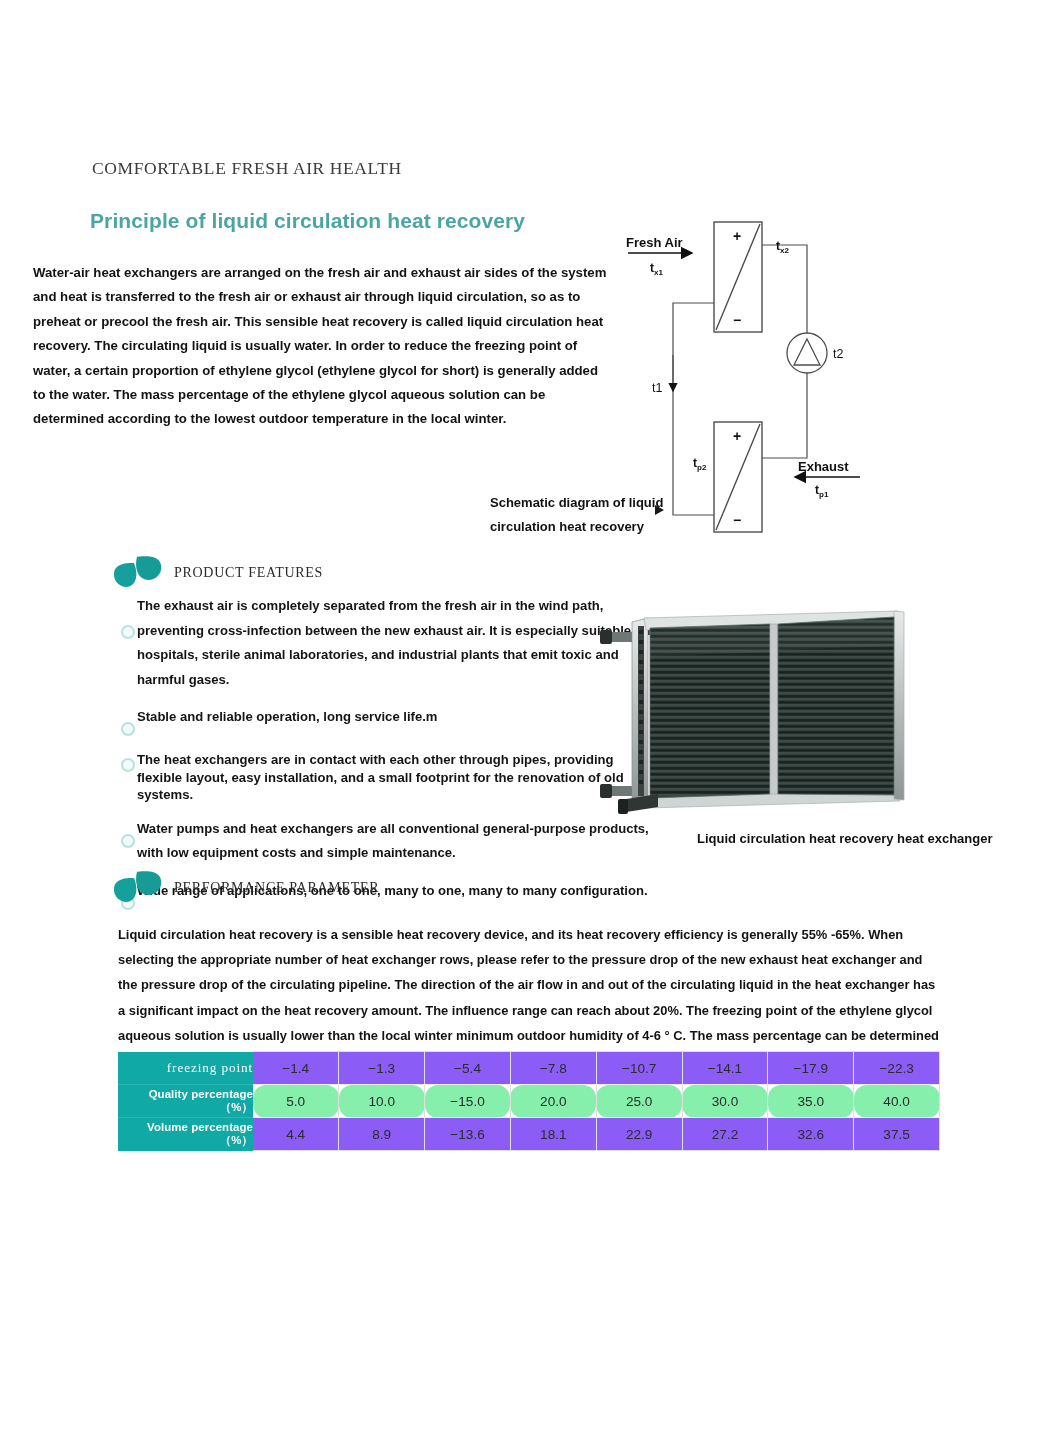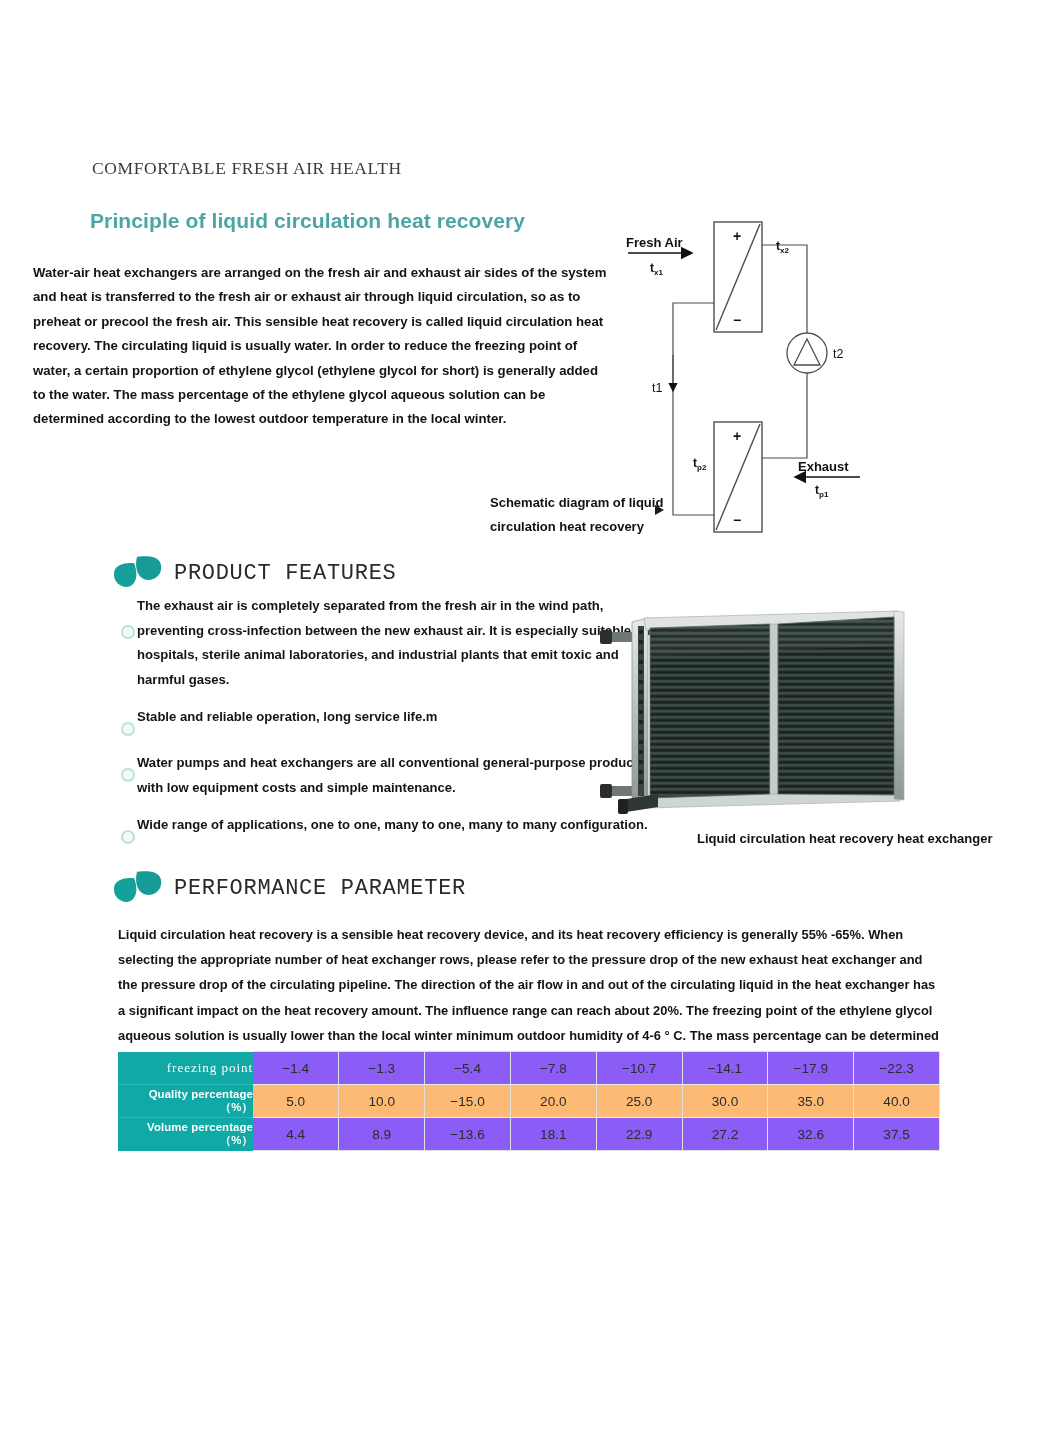--- a/index.html
+++ b/index.html
@@ -72,22 +72,22 @@
     border-left: 9px solid #1a1a1a;
   }
 
   
   .diagram { position: absolute; left: 600px; top: 205px; width: 330px; height: 340px; }
 
   
   .sec-head { position: absolute; display: flex; align-items: center; }
   .leaf-icon { width: 52px; height: 40px; flex: 0 0 52px; }
   .sec-head-text {
-    font-family: Liberation Mono, monospace;
-    font-size: 22px;
+    font-family: Liberation Serif, serif;
+    font-size: 14px;
     letter-spacing: 0.7px;
     color: #2a2a2a;
     margin-left: 10px;
     white-space: nowrap;
   }
   #product-features-head { left: 112px; top: 553px; }
   #performance-head { left: 112px; top: 868px; }
 
   
   .features { position: absolute; left: 118px; top: 594px; width: 540px; }
@@ -178,21 +178,21 @@
   .param-table tr:last-child .rowhead { border-bottom: none; }
   .param-table .cell {
     height: 33px;
     text-align: center;
     font-size: 13.6px;
     color: #2c2c2c;
     border-right: 1px solid #e0e0e0;
     border-bottom: 1px solid #eeeeee;
     background: #8b5cf6;
   }
-  .param-table tr.alt .cell { background: #fdba74; }
+  .param-table tr.alt .cell { background: #86efac; border-radius: 13px; }
   .param-table tr:last-child .cell { border-bottom: 1px solid #e0e0e0; }
   .param-table tr:first-child .cell { border-top: 1px solid #e0e0e0; }
   .param-table .cell:last-child { border-right: 1px solid #e0e0e0; }
 </style>
 </head>
 <body>
 
 <div class="eyebrow">COMFORTABLE FRESH AIR HEALTH</div>
 
 <div class="principle-title">Principle of liquid circulation heat recovery</div>
@@ -276,20 +276,24 @@
 </div>
 
 <div class="features">
   <div class="feature-row first wide">
     <span class="bullet"></span>
     <span class="feature-text">The exhaust air is completely separated from the fresh air in the wind path, preventing cross-infection between the new exhaust air. It is especially suitable for hospitals, sterile animal laboratories, and industrial plants that emit toxic and harmful gases.</span>
   </div>
   <div class="feature-row">
     <span class="bullet"></span>
     <span class="feature-text">Stable and reliable operation, long service life.m</span>
+  </div>
+  <div class="feature-row tight">
+    <span class="bullet"></span>
+    <span class="feature-text">The heat exchangers are in contact with each other through pipes, providing flexible layout, easy installation, and a small footprint for the renovation of old systems.</span>
   </div>
   <div class="feature-row">
     <span class="bullet"></span>
     <span class="feature-text">Water pumps and heat exchangers are all conventional general-purpose products, with low equipment costs and simple maintenance.</span>
   </div>
   <div class="feature-row">
     <span class="bullet"></span>
     <span class="feature-text">Wide range of applications, one to one, many to one, many to many configuration.</span>
   </div>
 </div>

